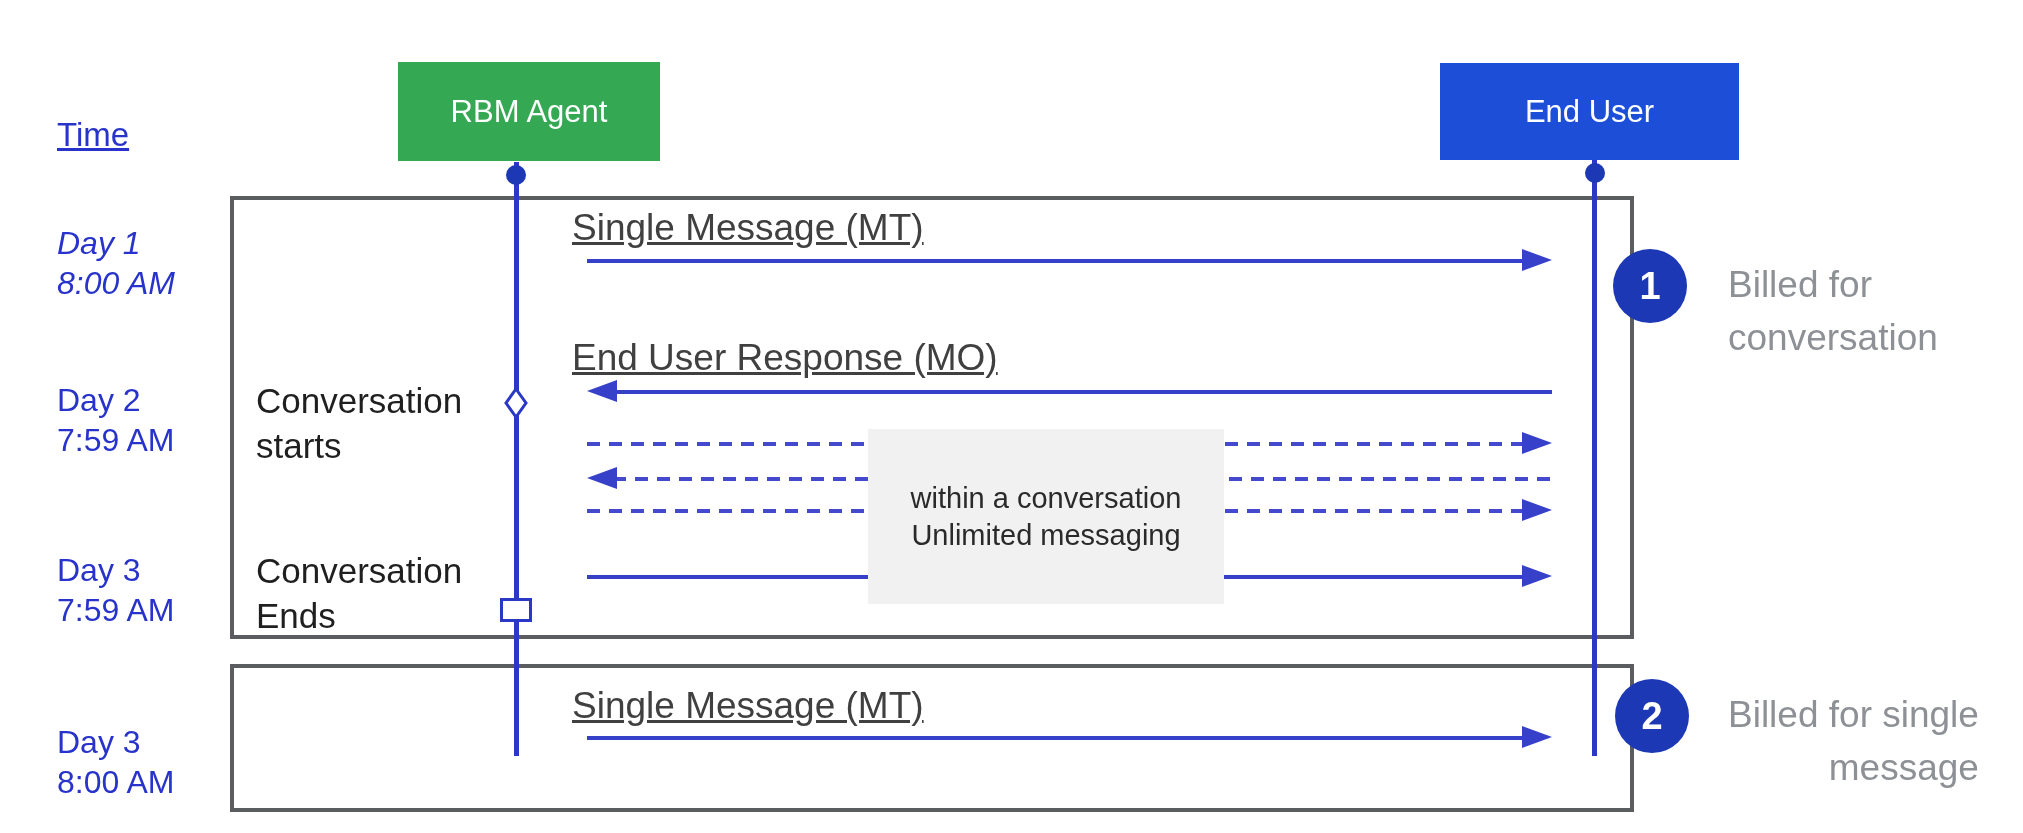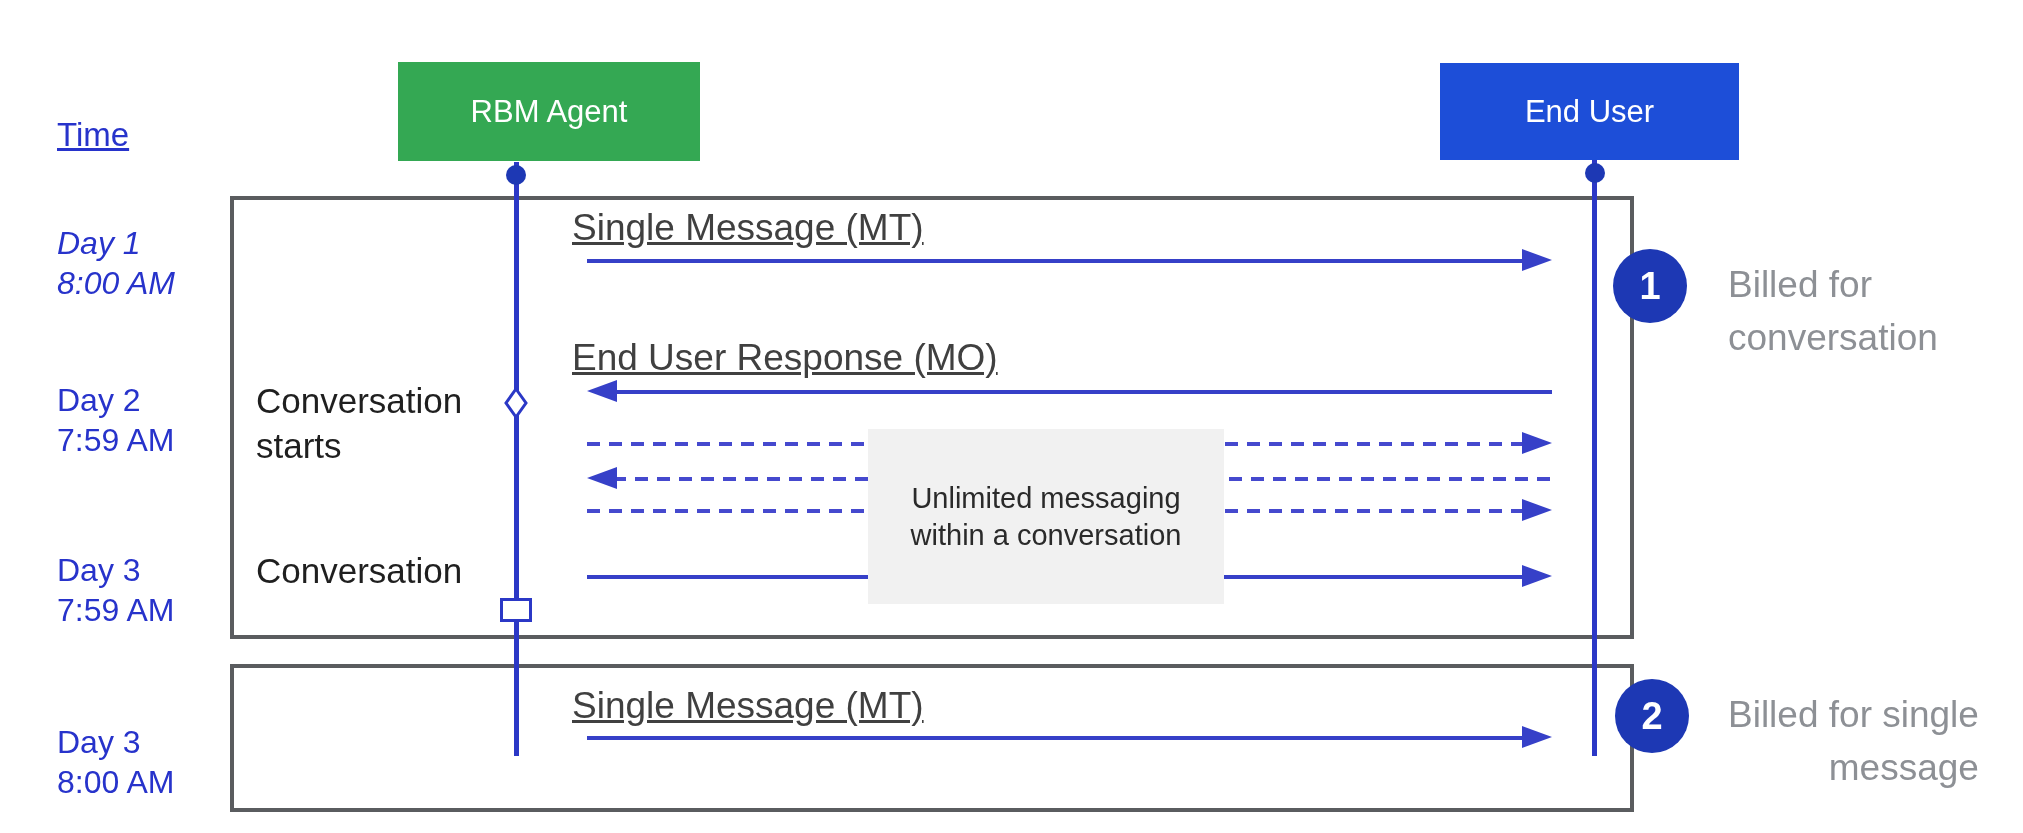--- a/index.html
+++ b/index.html
@@ -10,21 +10,21 @@
   
   .time-title {
     position:absolute; left:57px; top:80px; font-size:33px; color:#2733CB;
     text-decoration:underline; z-index:4;
   }
   
   .actor {
     position:absolute; display:flex; align-items:center; justify-content:center;
     color:#ffffff; font-size:31px; z-index:4;
   }
-  #actor-rbm { left:398px; top:26px;  width:302px; height:99px; background:#34A853; }
+  #actor-rbm { left:398px; top:26px;  width:262px; height:99px; background:#34A853; }
   #actor-eu  { left:1440px; top:27px; width:299px; height:97px; background:#1d4ed8; }
   
   .lifeline { position:absolute; width:5px; background:#2B38C6; z-index:2; }
   #lifeline-rbm { left:514px;  top:126px; height:594px; }
   #lifeline-eu  { left:1592px; top:124px; height:596px; }
   .lifeline-dot {
     position:absolute; width:20px; height:20px; border-radius:50%;
     background:#1D38B4; z-index:3;
   }
   #dot-rbm { left:506px;  top:129px; }
@@ -140,20 +140,21 @@
     <span>Day 3</span>
     <span>8:00 AM</span>
   </div>
 
   <div class="phase-label" id="phase-starts">
     <span>Conversation</span>
     <span>starts</span>
   </div>
   <div class="phase-label" id="phase-ends">
     <span>Conversation</span>
+    <span>Ends</span>
   </div>
 
   <div class="msg-label" id="ml-1">Single Message (MT)</div>
   <div class="msg-label" id="ml-2">End User Response (MO)</div>
   <div class="msg-label" id="ml-3">Single Message (MT)</div>
 
   <div class="msg right solid" id="m-1">
     <div class="line"></div>
     <div class="head"></div>
   </div>
@@ -183,22 +184,22 @@
   </div>
 
   <div class="marker-diamond">
     <svg width="24" height="32" viewBox="0 0 24 32">
       <polygon points="12,2 22,16 12,30 2,16" fill="#ffffff" stroke="#2B38C6" stroke-width="3"></polygon>
     </svg>
   </div>
   <div class="marker-square"></div>
 
   <div class="note">
+    <span>within a conversation</span>
     <span>Unlimited messaging</span>
-    <span>within a conversation</span>
   </div>
 
   <div class="badge" id="badge-1">
     <span>1</span>
   </div>
   <div class="badge" id="badge-2">
     <span>2</span>
   </div>
 
   <div class="annotation" id="ann-1">

